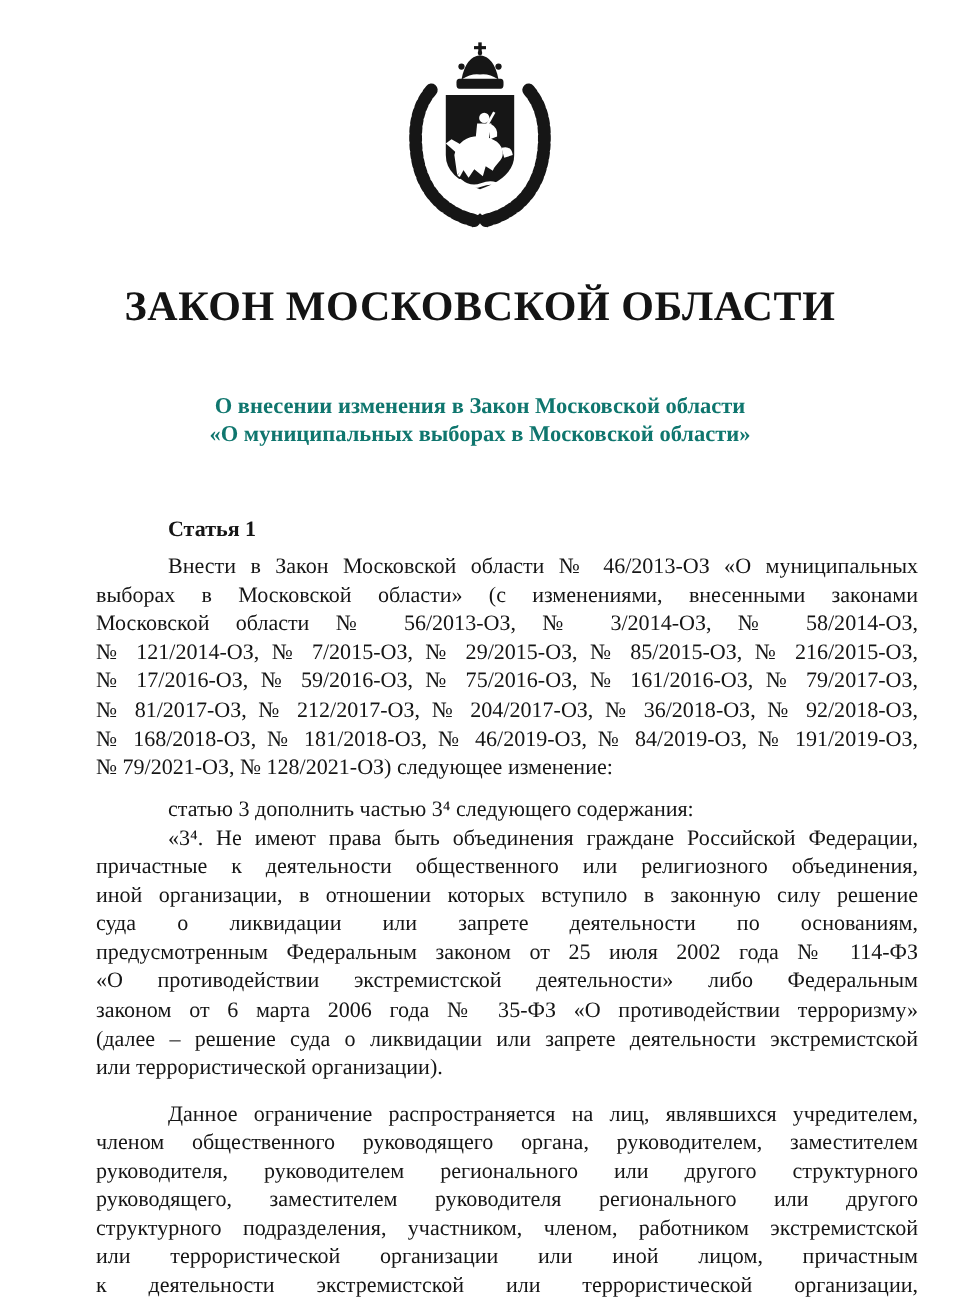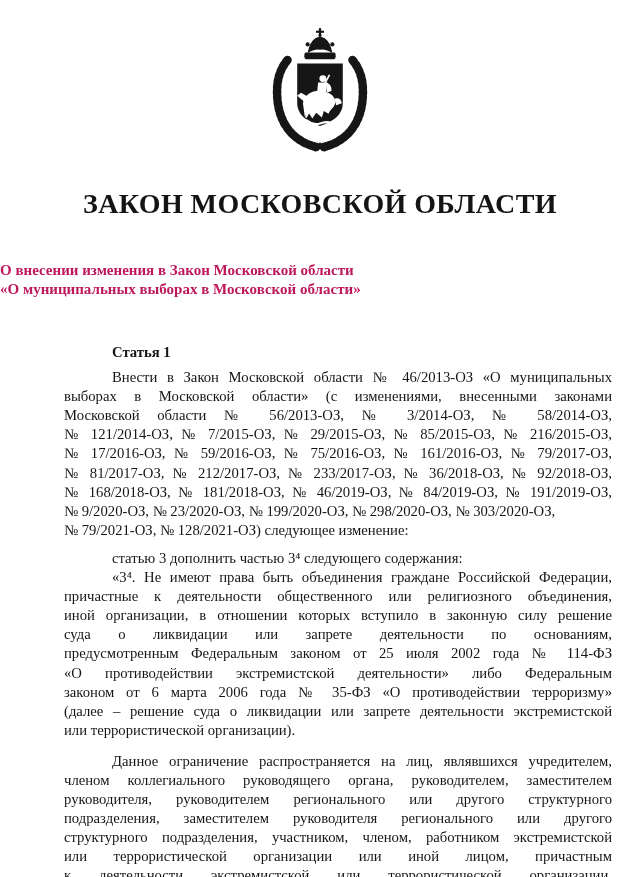--- a/index.html
+++ b/index.html
@@ -20,24 +20,25 @@
     margin-top: 31px;
     text-align: center;
     font-weight: bold;
     font-size: 28px;
     letter-spacing: 0.4px;
     color: #141414;
   }
 
   .doc-subtitle {
     margin-top: 41px;
+    text-align: center;
     font-weight: bold;
     font-size: 15px;
     line-height: 19px;
-    color: #be185d;
+    color: #0f766e;
   }
 
   .body-col {
     margin-left: 64px;
     width: 548px;
     font-size: 14.7px;
     line-height: 19.1px;
     color: #151515;
     font-family: Liberation Serif, serif;
   }
@@ -127,43 +128,42 @@
 
   <div class="body-col">
     <div class="article-heading">Статья 1</div>
 
     <div class="paragraph gap-after-heading">
         <div class="line indent">Внести в Закон Московской области № 46/2013-ОЗ «О муниципальных</div>
         <div class="line">выборах в Московской области» (с изменениями, внесенными законами</div>
         <div class="line">Московской области № 56/2013-ОЗ, № 3/2014-ОЗ, № 58/2014-ОЗ,</div>
         <div class="line">№ 121/2014-ОЗ, № 7/2015-ОЗ, № 29/2015-ОЗ, № 85/2015-ОЗ, № 216/2015-ОЗ,</div>
         <div class="line">№ 17/2016-ОЗ, № 59/2016-ОЗ, № 75/2016-ОЗ, № 161/2016-ОЗ, № 79/2017-ОЗ,</div>
-        <div class="line">№ 81/2017-ОЗ, № 212/2017-ОЗ, № 233/2017-ОЗ, № 36/2018-ОЗ, № 92/2018-ОЗ,</div>
+        <div class="line">№ 81/2017-ОЗ, № 212/2017-ОЗ, № 204/2017-ОЗ, № 36/2018-ОЗ, № 92/2018-ОЗ,</div>
         <div class="line">№ 168/2018-ОЗ, № 181/2018-ОЗ, № 46/2019-ОЗ, № 84/2019-ОЗ, № 191/2019-ОЗ,</div>
-        <div class="line left">№ 9/2020-ОЗ, № 23/2020-ОЗ, № 199/2020-ОЗ, № 298/2020-ОЗ, № 303/2020-ОЗ,</div>
         <div class="line left">№ 79/2021-ОЗ, № 128/2021-ОЗ) следующее изменение:</div>
       </div>
 
     <div class="paragraph gap-top">
         <div class="line indent left">статью 3 дополнить частью 3⁴ следующего содержания:</div>
         <div class="line indent">«3⁴. Не имеют права быть объединения граждане Российской Федерации,</div>
         <div class="line">причастные к деятельности общественного или религиозного объединения,</div>
         <div class="line">иной организации, в отношении которых вступило в законную силу решение</div>
         <div class="line">суда о ликвидации или запрете деятельности по основаниям,</div>
         <div class="line">предусмотренным Федеральным законом от 25 июля 2002 года № 114-ФЗ</div>
         <div class="line">«О противодействии экстремистской деятельности» либо Федеральным</div>
         <div class="line">законом от 6 марта 2006 года № 35-ФЗ «О противодействии терроризму»</div>
         <div class="line">(далее – решение суда о ликвидации или запрете деятельности экстремистской</div>
         <div class="line left">или террористической организации).</div>
       </div>
 
     <div class="paragraph">
         <div class="line indent">Данное ограничение распространяется на лиц, являвшихся учредителем,</div>
-        <div class="line">членом коллегиального руководящего органа, руководителем, заместителем</div>
+        <div class="line">членом общественного руководящего органа, руководителем, заместителем</div>
         <div class="line">руководителя, руководителем регионального или другого структурного</div>
-        <div class="line">подразделения, заместителем руководителя регионального или другого</div>
+        <div class="line">руководящего, заместителем руководителя регионального или другого</div>
         <div class="line">структурного подразделения, участником, членом, работником экстремистской</div>
         <div class="line">или террористической организации или иной лицом, причастным</div>
         <div class="line">к деятельности экстремистской или террористической организации,</div>
       </div>
   </div>
 
 </div>
 
 </body></html>

